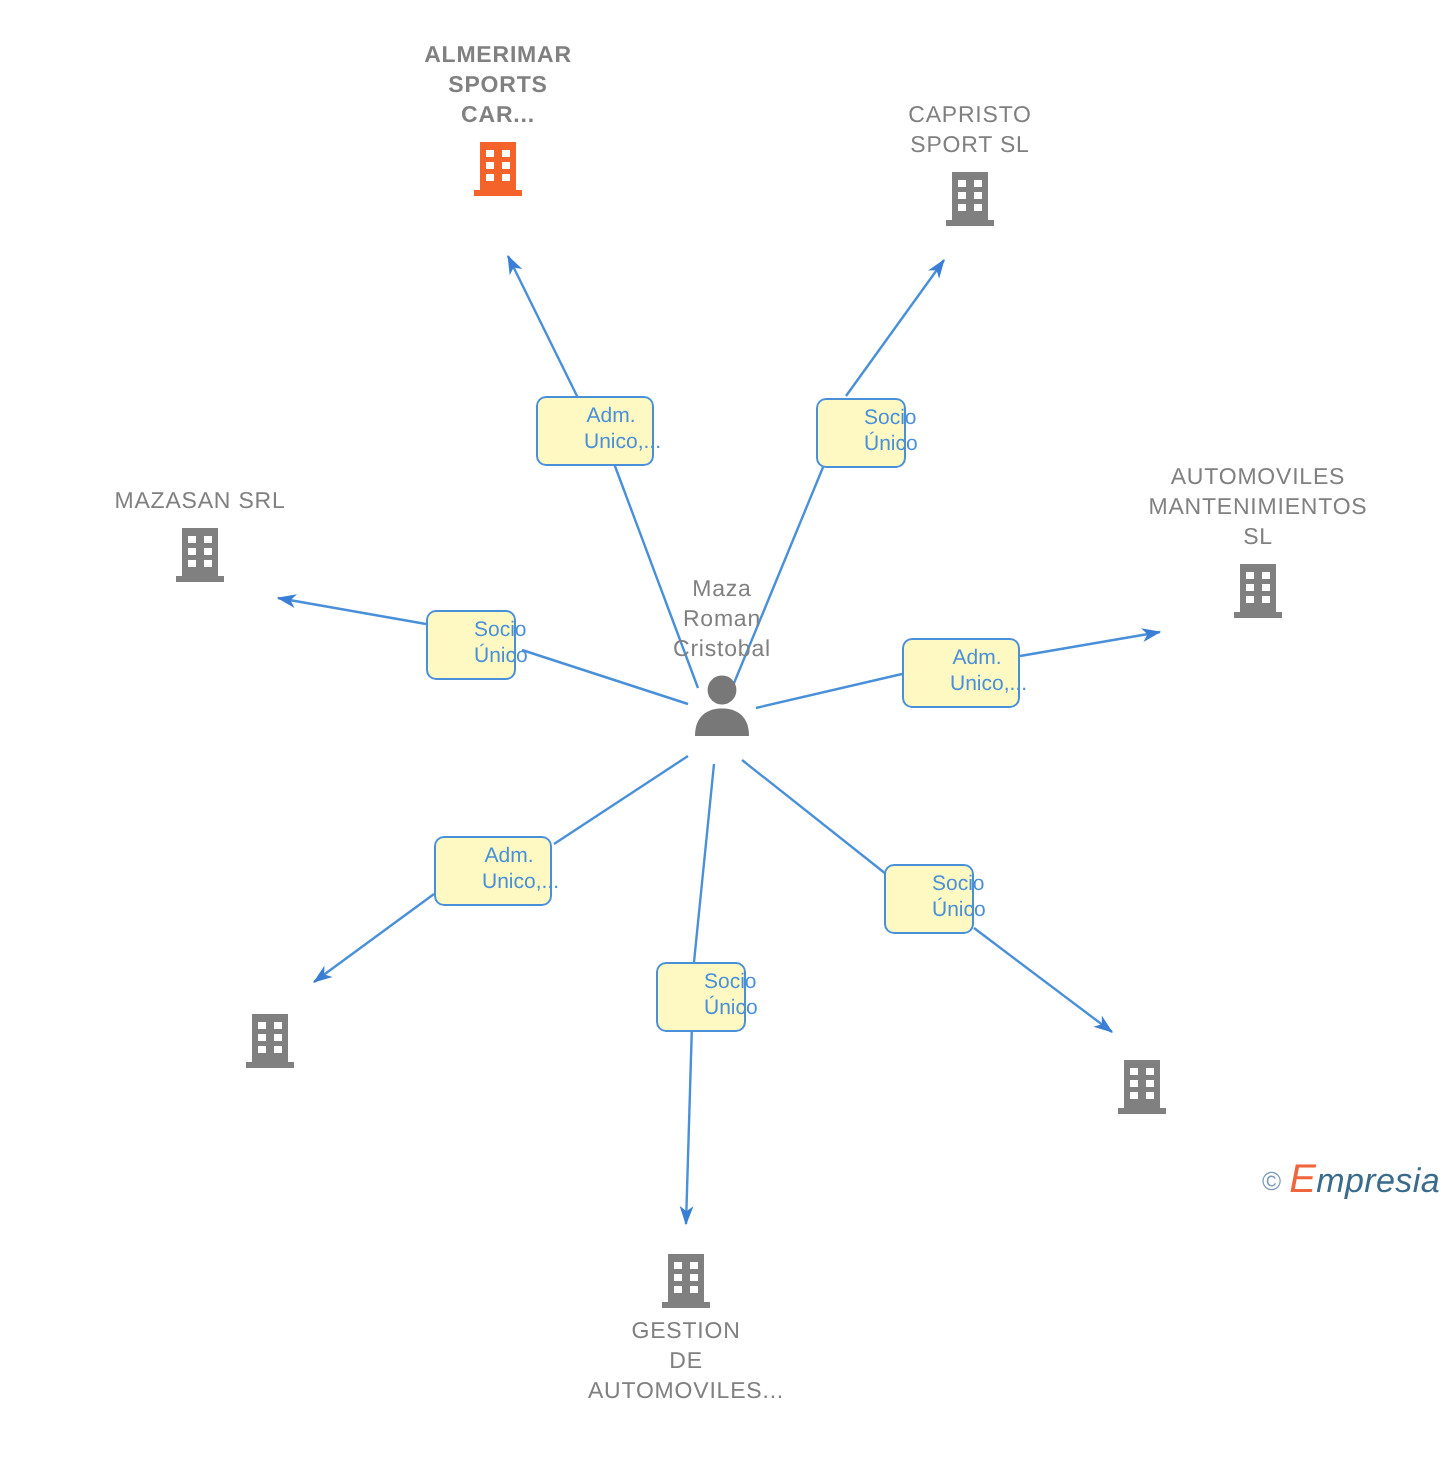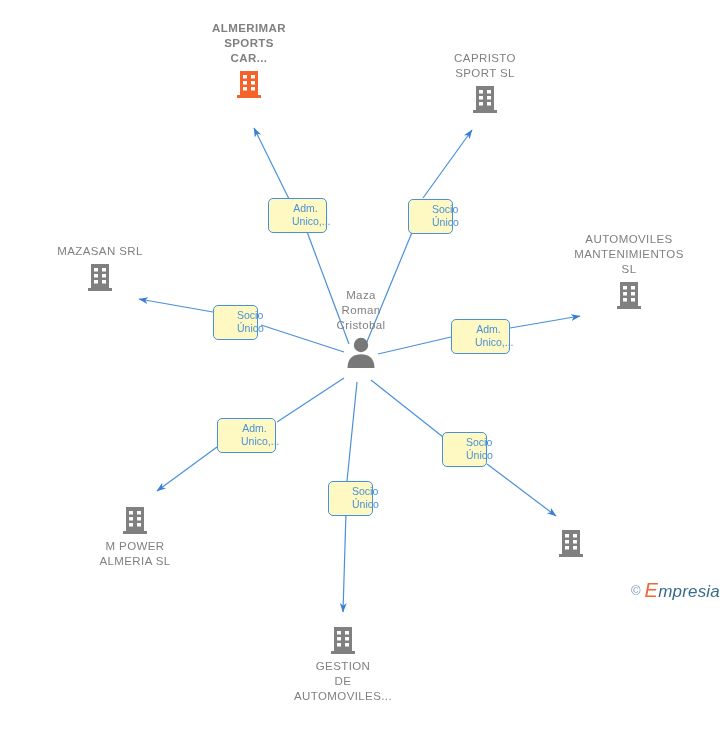--- a/index.html
+++ b/index.html
@@ -216,22 +216,20 @@
         <rect x="8" y="4" width="18" height="26" fill="#808080"></rect>
         <rect x="5" y="28" width="24" height="3" fill="#808080"></rect>
         <rect x="11" y="8" width="4" height="3.5" fill="#ffffff"></rect>
         <rect x="19" y="8" width="4" height="3.5" fill="#ffffff"></rect>
         <rect x="11" y="14" width="4" height="3.5" fill="#ffffff"></rect>
         <rect x="19" y="14" width="4" height="3.5" fill="#ffffff"></rect>
         <rect x="11" y="20" width="4" height="3.5" fill="#ffffff"></rect>
         <rect x="19" y="20" width="4" height="3.5" fill="#ffffff"></rect>
       </svg>
     </span>
-    <div class="node-label">M POWER
-ALMERIA  SL</div>
   </div>
 
   <div class="node label-below" style="left:571px; top:525px;">
     <span class="node-icon">
       <svg viewBox="0 0 34 34" width="34" height="34" aria-hidden="true">
         <rect x="8" y="4" width="18" height="26" fill="#808080"></rect>
         <rect x="5" y="28" width="24" height="3" fill="#808080"></rect>
         <rect x="11" y="8" width="4" height="3.5" fill="#ffffff"></rect>
         <rect x="19" y="8" width="4" height="3.5" fill="#ffffff"></rect>
         <rect x="11" y="14" width="4" height="3.5" fill="#ffffff"></rect>

